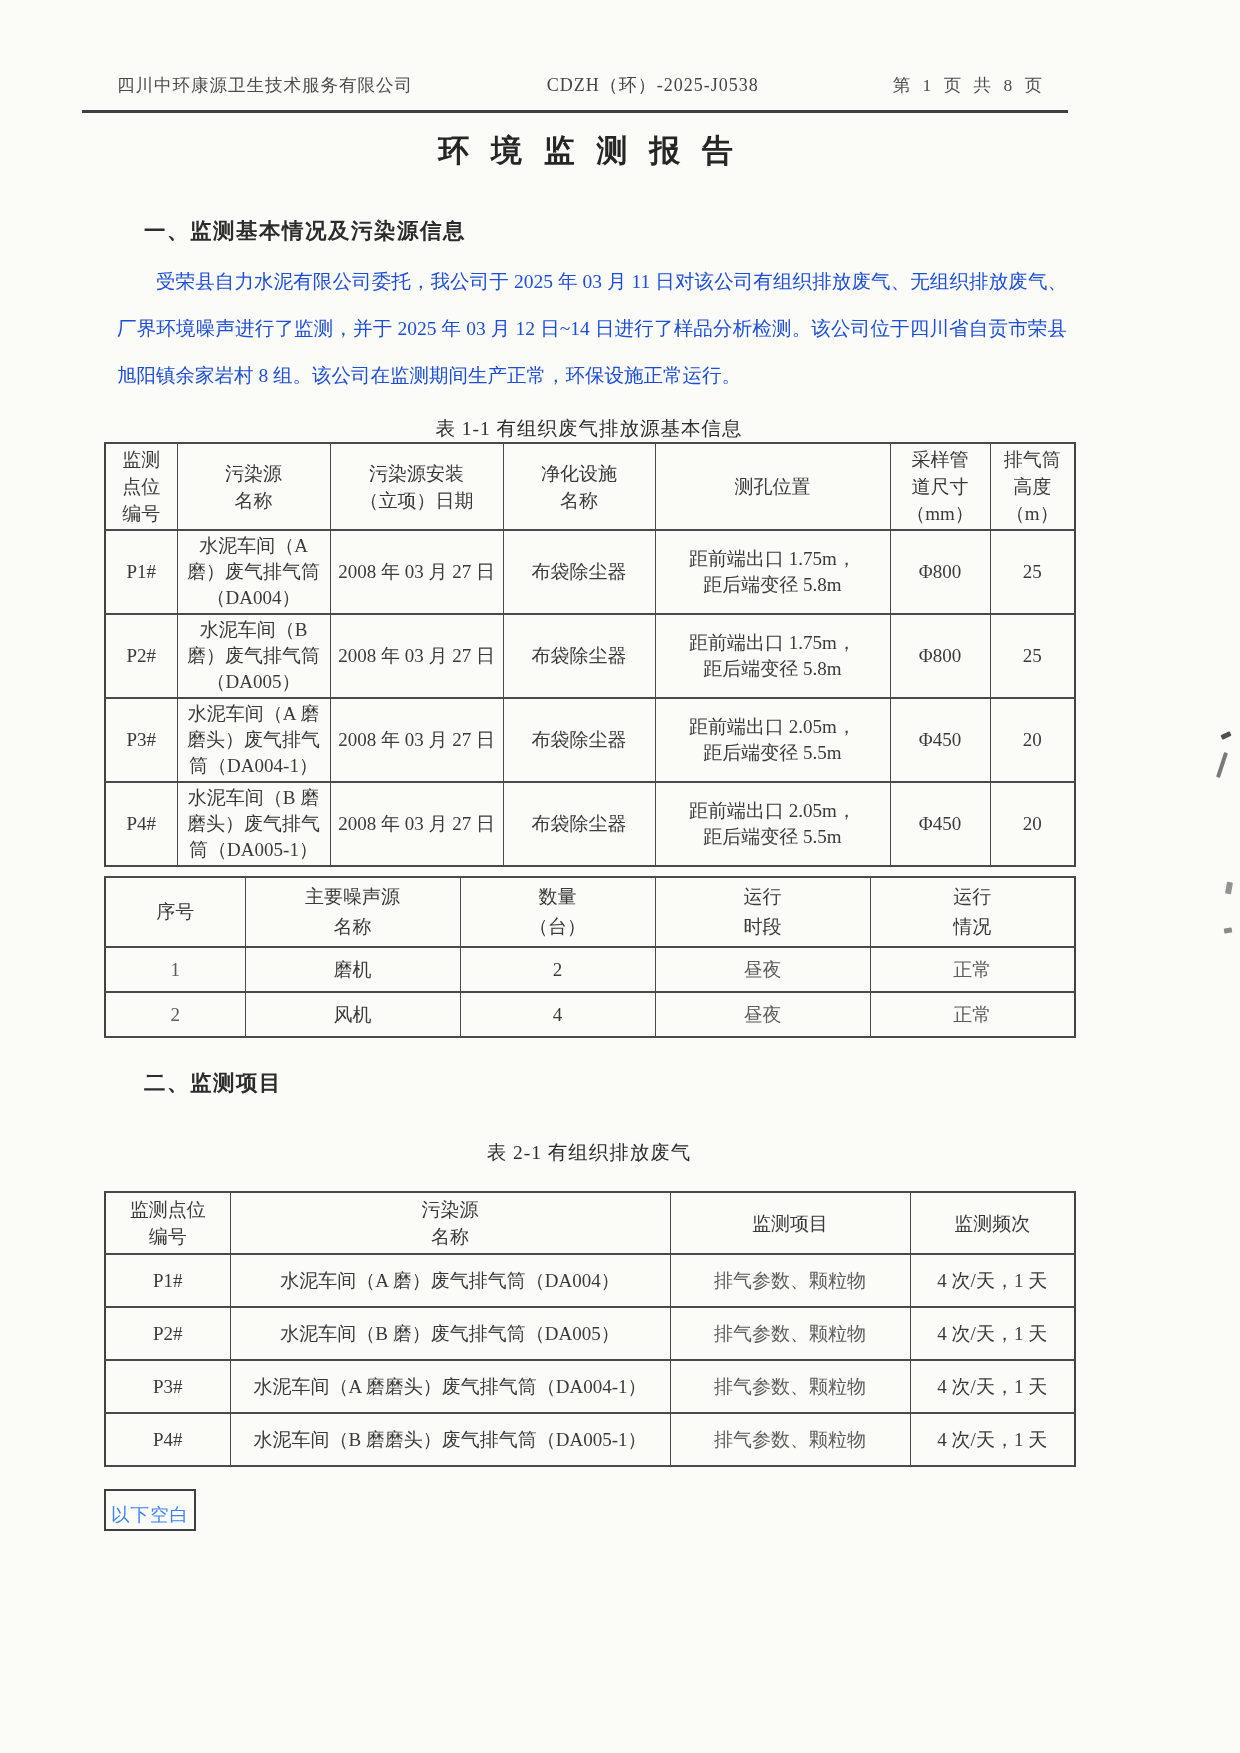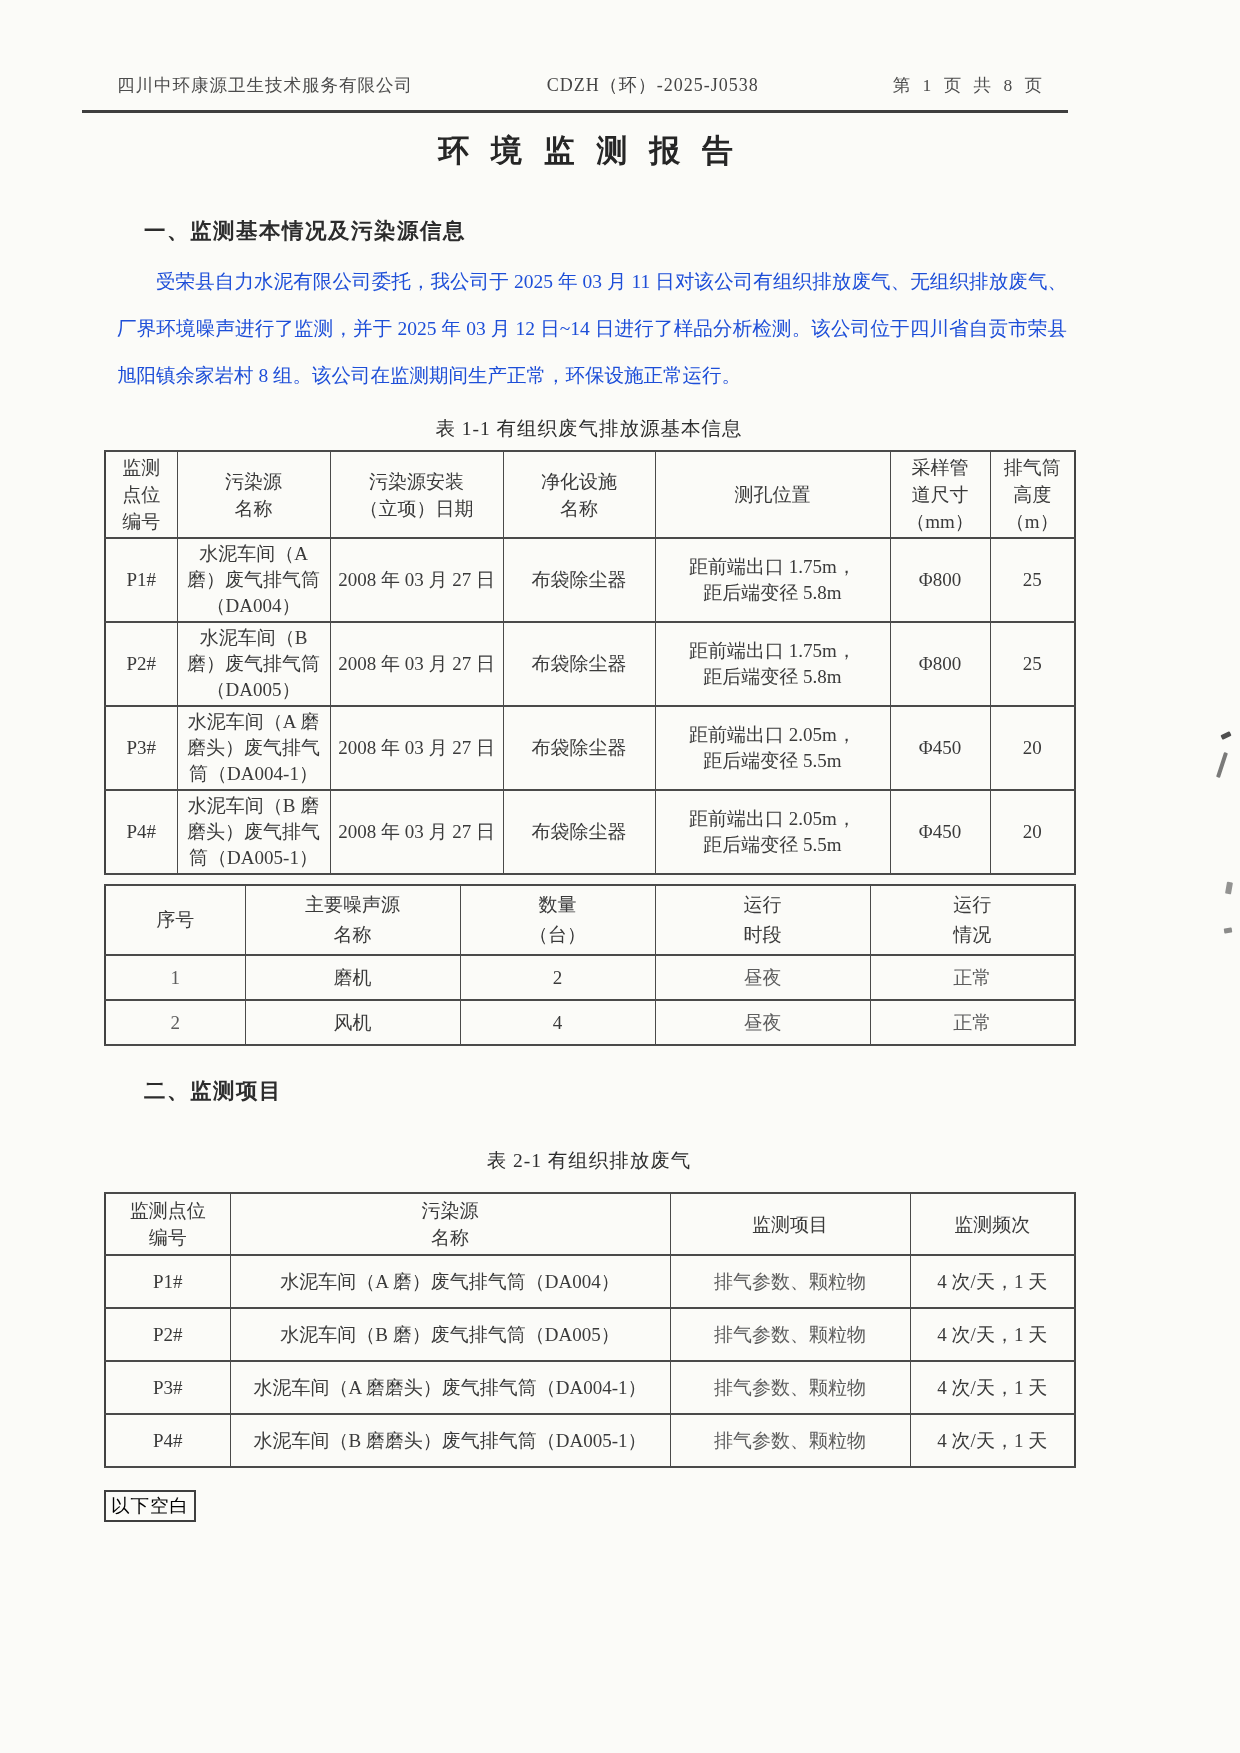--- a/index.html
+++ b/index.html
@@ -89,43 +89,43 @@
     vertical-align: middle;
     padding: 2px 4px;
     line-height: 26px;
   }
   table { border: 2px solid #424242; }
   .prelines { white-space: pre-line; }
   .soft { color: #5d5d5d; }
 
   
   .cap-11 { margin-top: 16px; }
-  .t11 { margin-top: 8px; }
+  .t11 { }
   .t11 th { height: 86px; line-height: 27px; }
   .t11 td { height: 82px; }
 
   
   .cap-12 { margin-top: 26px; }
   .t12 { margin-top: 9px; }
   .t12 th { height: 70px; line-height: 30px; }
   .t12 td { height: 45px; }
 
   
   .cap-21 { margin-top: 42px; }
-  .t21 { margin-top: 18px; }
+  .t21 { margin-top: 25px; }
   .t21 th { height: 62px; line-height: 27px; }
   .t21 td { height: 53px; }
 
   .blank-note {
     margin-top: 22px;
     display: inline-block;
     border: 2px solid #3f3f3f;
     font-size: 18.5px;
-    padding: 1px 5px 2px 5px;
-    color: #000000;
+    padding: 11px 5px 2px 5px;
+    color: #3b82f6;
     letter-spacing: 1px;
   }
 
   
   .artifact { position: absolute; background: #4f4f4f; border-radius: 1px; }
   .a1 { left: 1221px; top: 733px; width: 10px; height: 5px; transform: rotate(-25deg); }
   .a2 { left: 1220px; top: 752px; width: 4px; height: 26px; transform: rotate(18deg); opacity: .75; }
   .a3 { left: 1226px; top: 882px; width: 6px; height: 12px; transform: rotate(10deg); opacity: .6; }
   .a4 { left: 1224px; top: 928px; width: 8px; height: 5px; transform: rotate(-8deg); opacity: .65; }
 </style>

